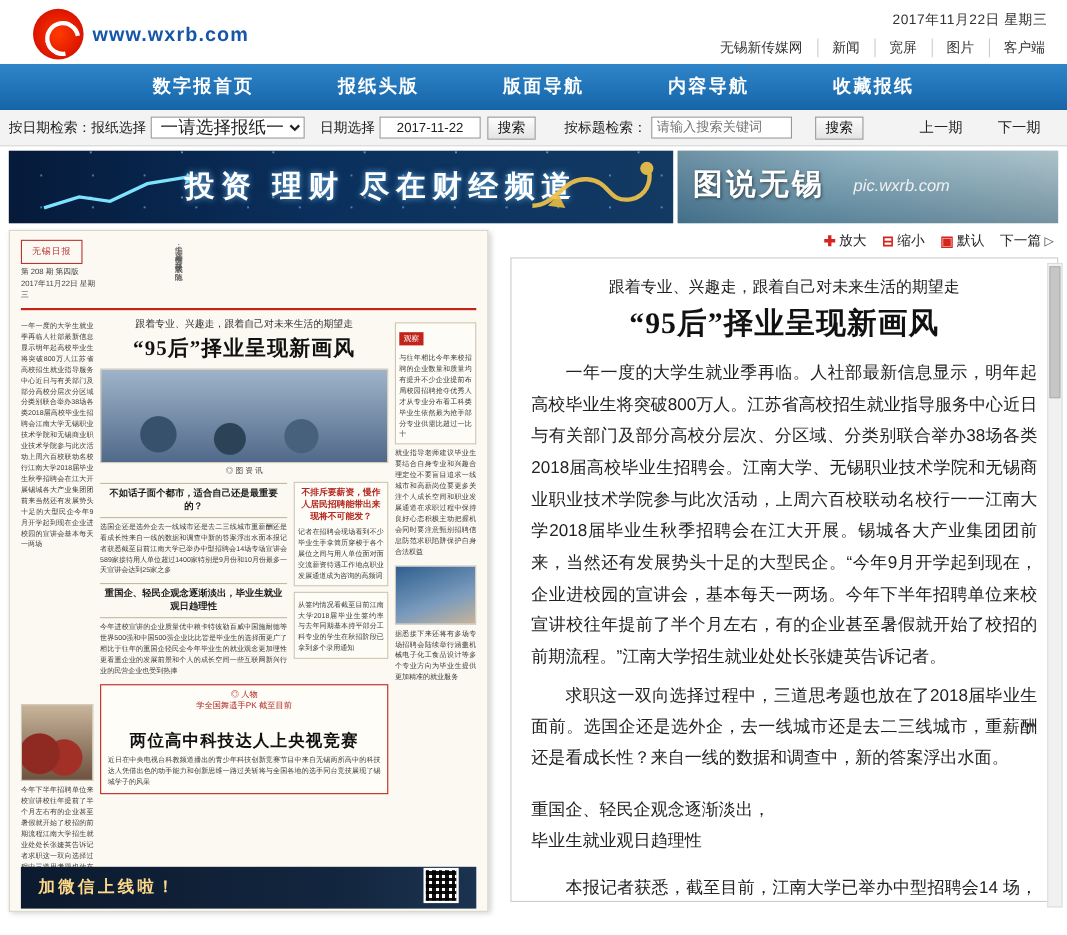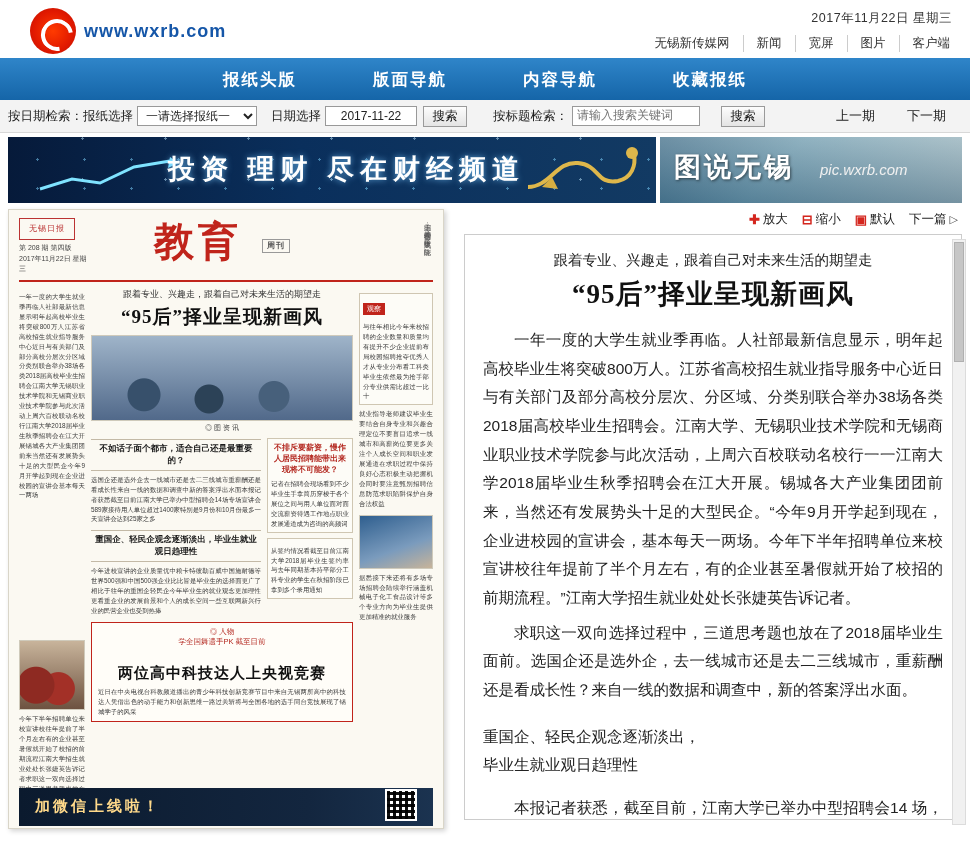--- a/index.html
+++ b/index.html
@@ -73,21 +73,21 @@
   
   .toolbar {
     height: 33px; background: #f3f3f3;
     border-bottom: 1px solid #d8d8d8;
     display: flex; align-items: center;
     font-size: 12.5px; color: #222;
     padding: 0 8px;
   }
   .tb-label { margin-right: 4px; white-space: nowrap; }
   .tb-select {
-    height: 20px; font-size: 12px; border: 1px solid #999;
+    height: 20px; font-size: 16px; border: 1px solid #999;
     background: #fff; padding: 0 2px 0 4px; margin-right: 14px;
     min-width: 120px; color: #222;
     font-family: "Liberation Sans", sans-serif;
   }
   .tb-date {
     height: 20px; width: 92px; border: 1px solid #999; background: #fff;
     font-size: 12px; text-align: center; color: #222; margin-right: 6px;
     font-family: "Liberation Sans", sans-serif;
   }
   .tb-keyword {
@@ -129,21 +129,21 @@
   .banner-left .btext {
     position: absolute; left: 160px; top: 14px;
     color: #ffffff; font-size: 27px; font-weight: bold; letter-spacing: 6px;
     text-shadow: 0 0 6px rgba(120,200,255,.8);
   }
   .banner-left .dragon {
     position: absolute; right: 14px; top: 4px; width: 120px; height: 58px;
     opacity: .92;
   }
   .banner-right {
-    width: 302px; position: relative; overflow: hidden;
+    width: 346px; position: relative; overflow: hidden;
     background: linear-gradient(135deg,#3d6b86 0%, #6d9aad 40%, #9fb6bd 100%);
   }
   .banner-right .pic-title {
     position: absolute; left: 14px; top: 12px;
     font-size: 27px; font-weight: bold; color: #ffffff;
     letter-spacing: 3px; text-shadow: 1px 1px 3px rgba(0,0,0,.55);
   }
   .banner-right .pic-url {
     position: absolute; left: 160px; top: 24px;
     font-size: 15px; color: #f0f0f0; font-style: italic;
@@ -330,20 +330,21 @@
         <a href="#">无锡新传媒网</a>
         <a href="#">新闻</a>
         <a href="#">宽屏</a>
         <a href="#">图片</a>
         <a href="#">客户端</a>
       </div>
     </div>
   </div>
 
   <div class="nav">
+    <div class="nav-item">数字报首页</div>
     <div class="nav-item">报纸头版</div>
     <div class="nav-item">版面导航</div>
     <div class="nav-item">内容导航</div>
     <div class="nav-item">收藏报纸</div>
   </div>
 
   <div class="toolbar">
     <span class="tb-label">按日期检索：报纸选择</span>
     <select class="tb-select">
       <option>一请选择报纸一</option>
@@ -384,24 +385,20 @@
   <div class="main">
 
     <div class="col-left">
       <div class="paper">
 
         <div class="paper-masthead">
           <div class="mast-left">
             <div class="mast-stamp">无锡日报</div>
             <div>第 208 期  第四版</div>
             <div>2017年11月22日 星期三</div>
-          </div>
-          <div class="mast-title">
-            <span>教育</span>
-            <span class="mast-badge">周刊</span>
           </div>
           <div class="mast-right">主编：龚婷  责编：张子秋  版式：陈晓</div>
         </div>
         <div class="paper-rule"></div>
 
         <div class="paper-body">
 
           <div class="pb-col pb-c1">
             <div class="ph-text">
               一年一度的大学生就业季再临人社部最新信息显示明年起高校毕业生将突破800万人江苏省高校招生就业指导服务中心近日与有关部门及部分高校分层次分区域分类别联合举办38场各类2018届高校毕业生招聘会江南大学无锡职业技术学院和无锡商业职业技术学院参与此次活动上周六百校联动名校行江南大学2018届毕业生秋季招聘会在江大开展锡城各大产业集团团前来当然还有发展势头十足的大型民企今年9月开学起到现在企业进校园的宣讲会基本每天一两场

